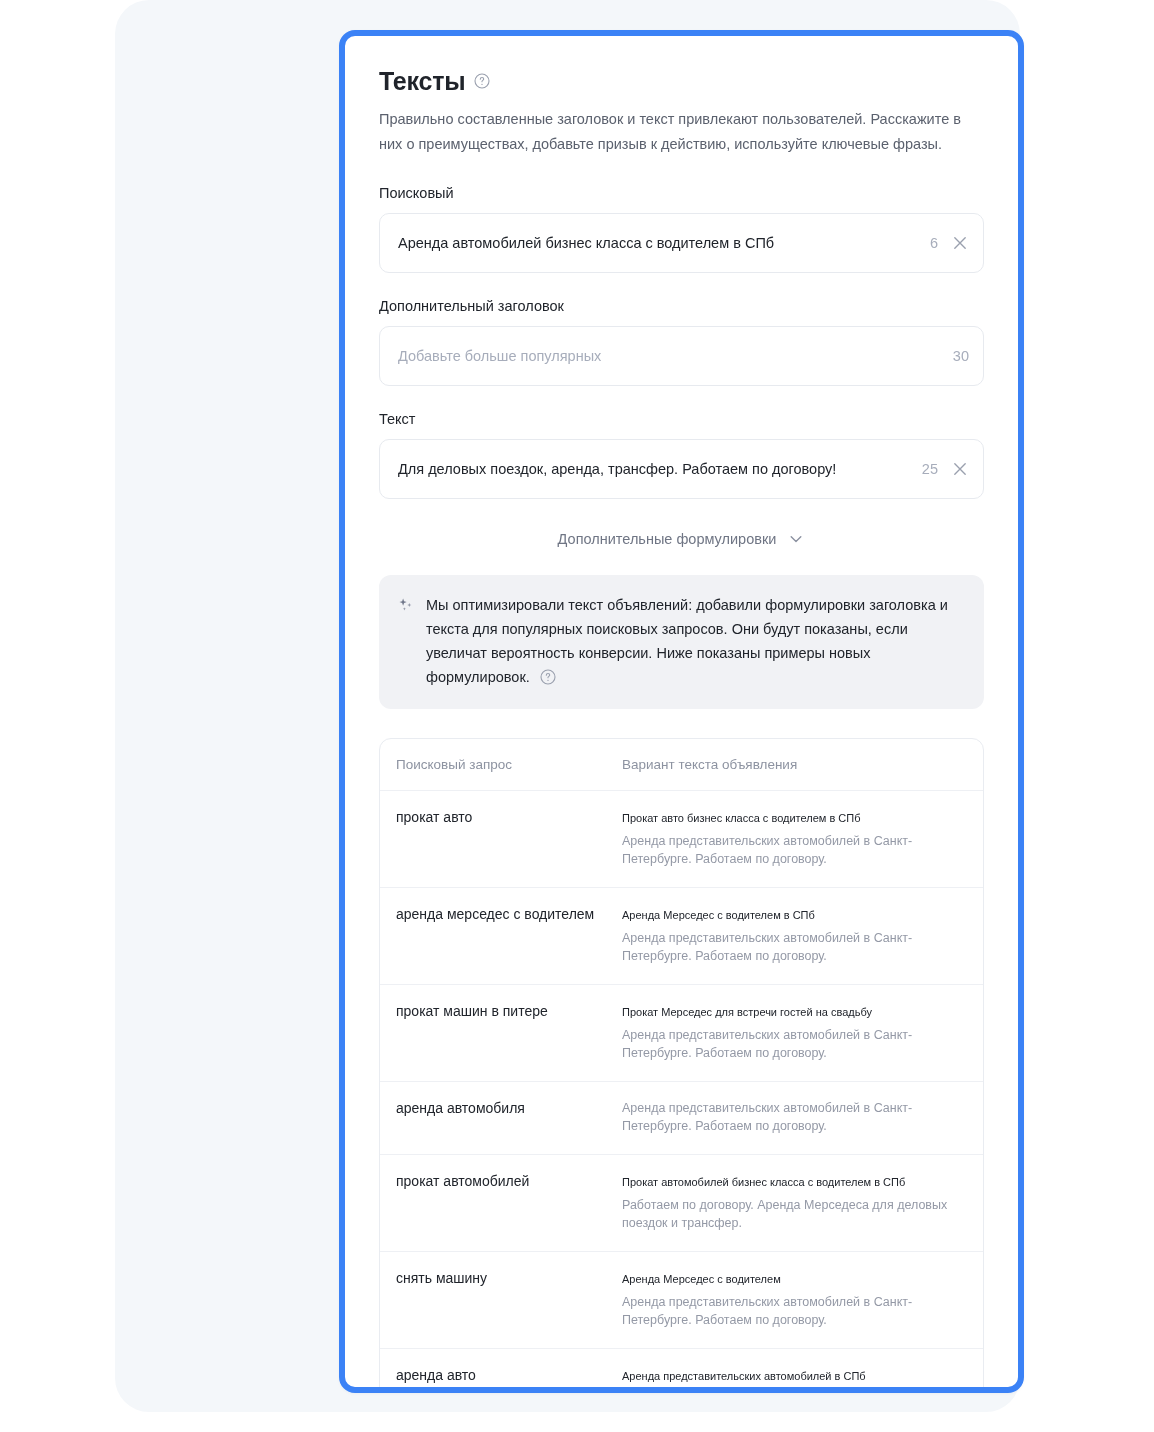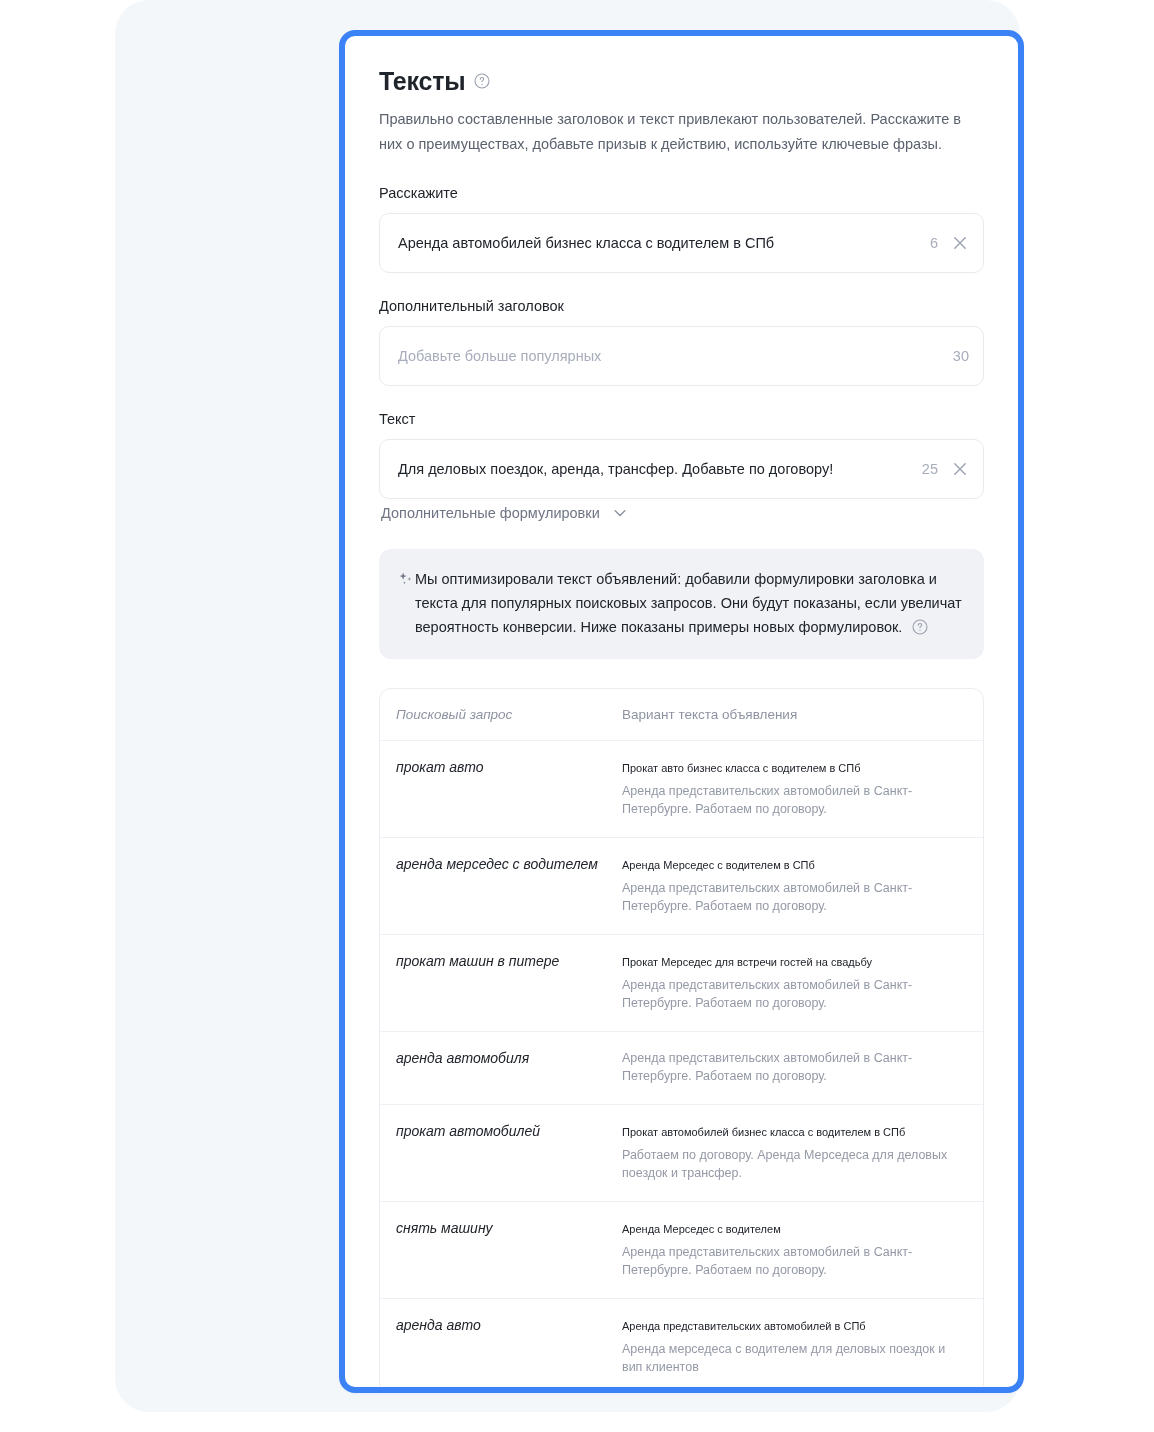--- a/index.html
+++ b/index.html
@@ -120,21 +120,23 @@
     flex: 0 0 18px;
     display: inline-flex;
     align-items: center;
     justify-content: center;
     cursor: pointer;
   }
   .clear-btn svg { display: block; }
 
   
   .expander-row {
-    display: flex;
+    margin-top: 26px;
+    display: flex;
+    justify-content: center;
     align-items: center;
   }
   .expander {
     display: inline-flex;
     align-items: center;
     gap: 11px;
     cursor: pointer;
     padding: 4px 2px;
   }
   .expander-label {
@@ -144,20 +146,21 @@
   }
   .chev svg { display: block; }
 
   
   .ai-banner {
     margin-top: 22px;
     background: #f1f2f5;
     border-radius: 12px;
     padding: 18px 20px 20px 18px;
     display: flex;
+    gap: 11px;
     align-items: flex-start;
   }
   .sparkle-icon {
     flex: 0 0 18px;
     width: 18px;
     height: 18px;
     margin-top: 4px;
   }
   .sparkle-icon svg { display: block; }
   .ai-text {
@@ -187,21 +190,20 @@
     border-top: 1px solid #eef0f4;
     padding: 17px 22px 19px 16px;
   }
   .st-row.header {
     border-top: none;
     padding: 17px 22px 16px 16px;
   }
   .st-col-query {
     flex: 0 0 226px;
     padding-right: 6px;
-    font-style: italic;
   }
   .st-col-variant {
     flex: 1 1 auto;
   }
   .st-th {
     font-size: 13.5px;
     color: #8d93a1;
     line-height: 18px;
   }
   .st-query {
@@ -237,21 +239,21 @@
             <circle cx="8" cy="8" r="7" stroke="#9aa0ae" stroke-width="1.1"></circle>
             <path d="M6.3 6.15c0-.95.75-1.62 1.72-1.62.95 0 1.68.6 1.68 1.45 0 .67-.36 1.03-.95 1.42-.54.36-.75.63-.75 1.15v.27" stroke="#9aa0ae" stroke-width="1.1" stroke-linecap="round"></path>
             <circle cx="8" cy="11.35" r="0.72" fill="#9aa0ae"></circle>
           </svg>
         </span>
       </div>
 
       <div class="section-desc">Правильно составленные заголовок и текст привлекают пользователей. Расскажите в них о преимуществах, добавьте призыв к действию, используйте ключевые фразы.</div>
 
       <div class="field-block first">
-        <div class="field-label">Расскажите</div>
+        <div class="field-label">Поисковый</div>
         <div class="field-input">
           <div class="field-value">Аренда автомобилей бизнес класса с водителем в СПб</div>
           <div class="field-counter">6</div>
           <span class="clear-btn">
             <svg width="18" height="18" viewBox="0 0 18 18" fill="none">
               <path d="M3.8 3.8L14.2 14.2M14.2 3.8L3.8 14.2" stroke="#9aa0ae" stroke-width="1.35" stroke-linecap="round"></path>
             </svg>
           </span>
         </div>
       </div>
@@ -260,21 +262,21 @@
         <div class="field-label">Дополнительный заголовок</div>
         <div class="field-input">
           <div class="field-value placeholder">Добавьте больше популярных</div>
           <div class="field-counter">30</div>
         </div>
       </div>
 
       <div class="field-block">
         <div class="field-label">Текст</div>
         <div class="field-input">
-          <div class="field-value">Для деловых поездок, аренда, трансфер. Добавьте по договору!</div>
+          <div class="field-value">Для деловых поездок, аренда, трансфер. Работаем по договору!</div>
           <div class="field-counter">25</div>
           <span class="clear-btn">
             <svg width="18" height="18" viewBox="0 0 18 18" fill="none">
               <path d="M3.8 3.8L14.2 14.2M14.2 3.8L3.8 14.2" stroke="#9aa0ae" stroke-width="1.35" stroke-linecap="round"></path>
             </svg>
           </span>
         </div>
       </div>
 
       <div class="expander-row">

